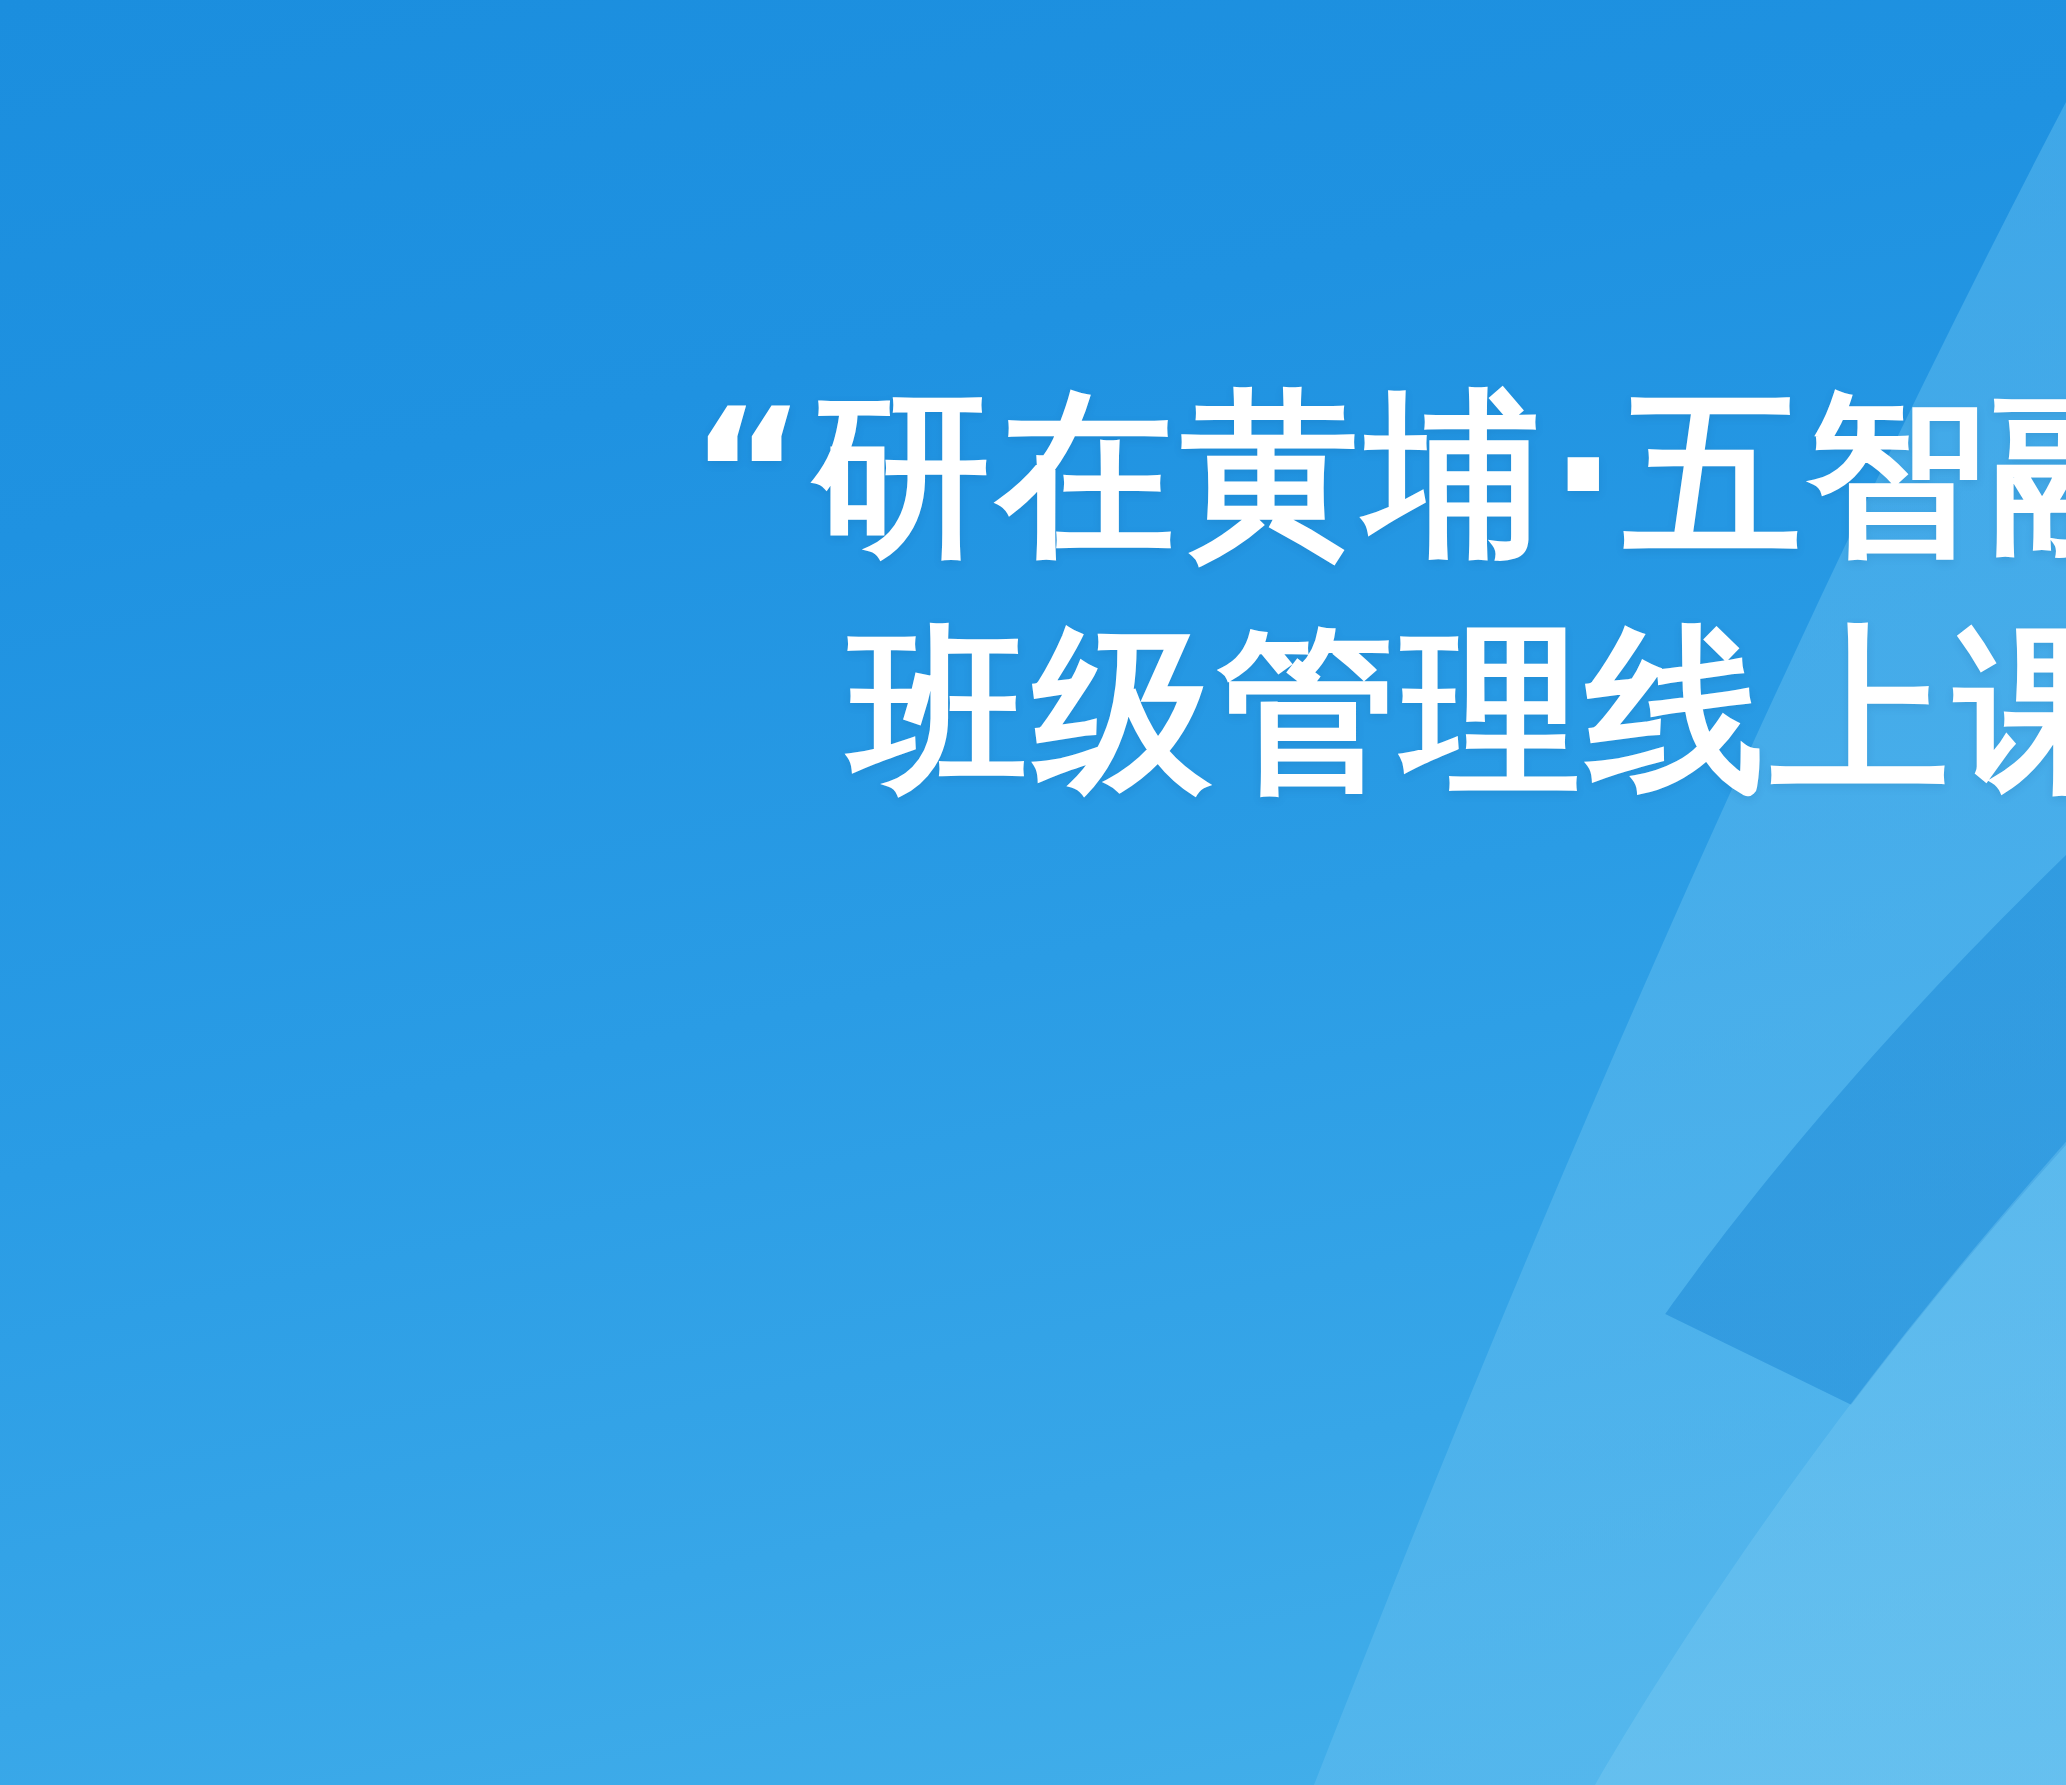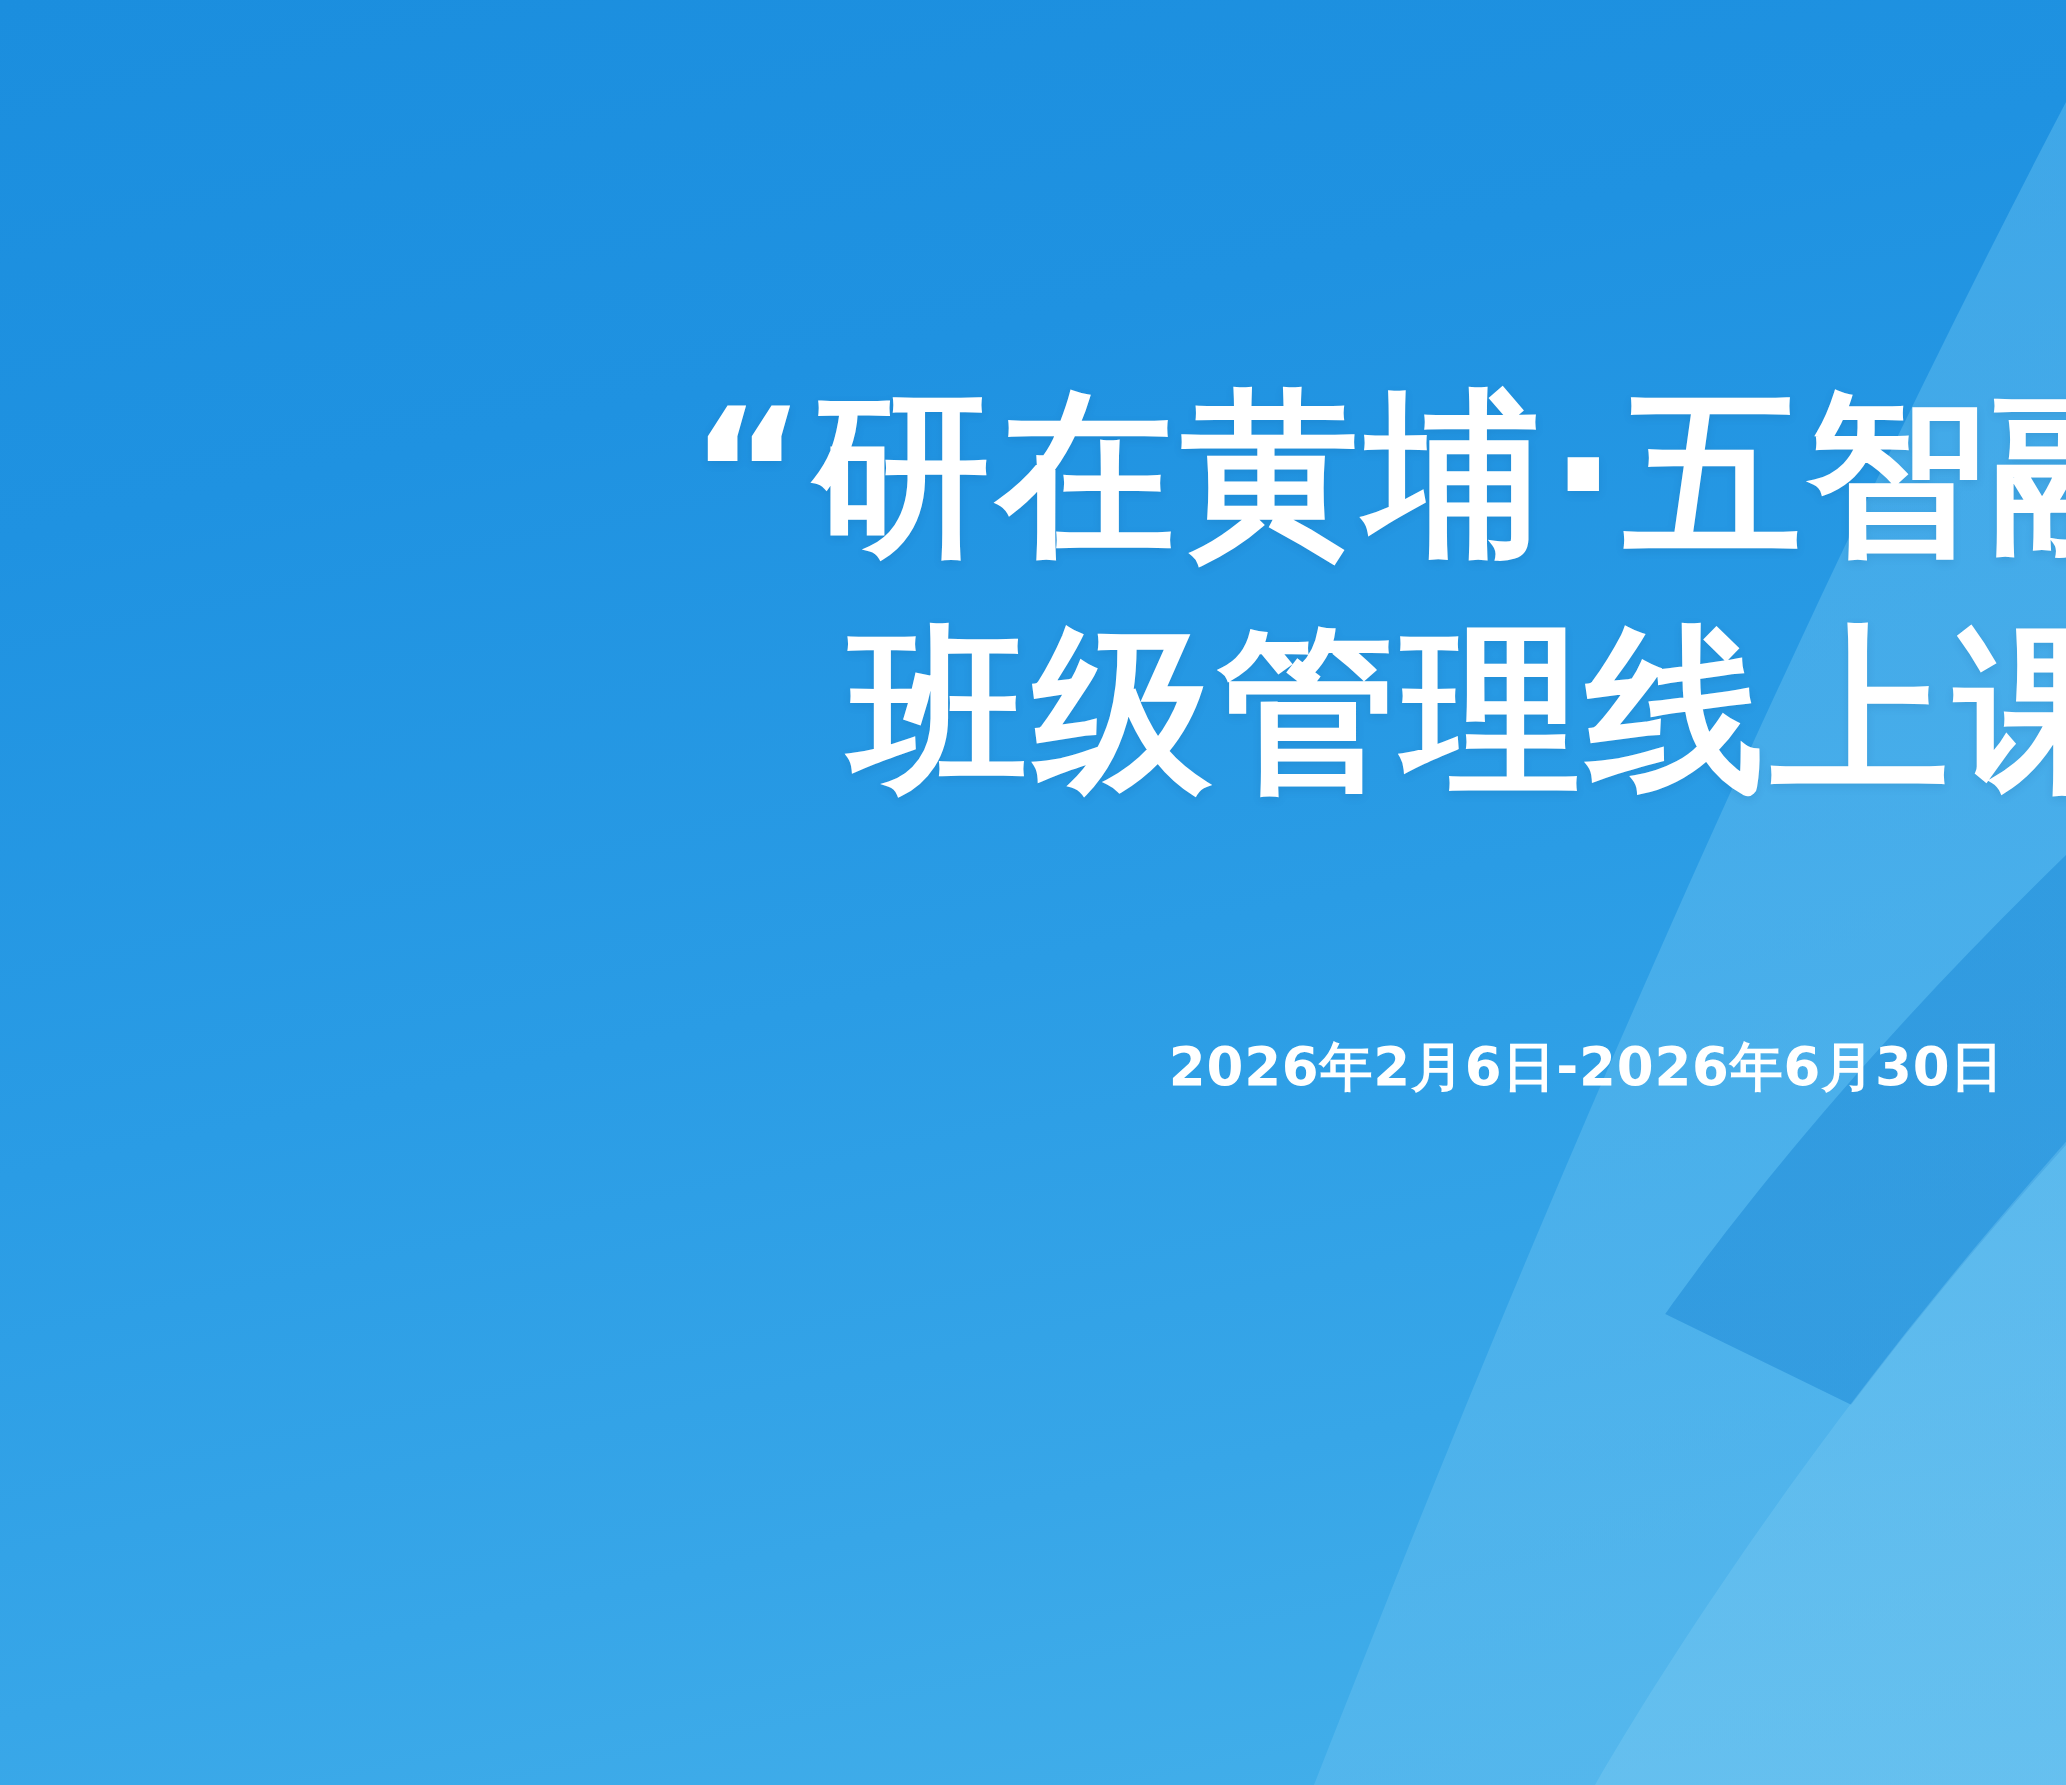--- a/index.html
+++ b/index.html
@@ -122,17 +122,16 @@
     <path d="M 7679 150
              C 7380 210 7060 330 6780 490
              L 7679 430 Z" fill="#5fbcef" opacity="0.30"></path>
   </svg>
 
   <div class="content">
     <div class="title-block">
       <div class="title-line title-line-1">“研在黄埔·五智融合”</div>
       <div class="title-line title-line-2">班级管理线上课程</div>
     </div>
-    <div class="date-line">2026年2月6日-2026年6月30日</div>
   </div>
 
 </div>
 
 
 </body></html>

